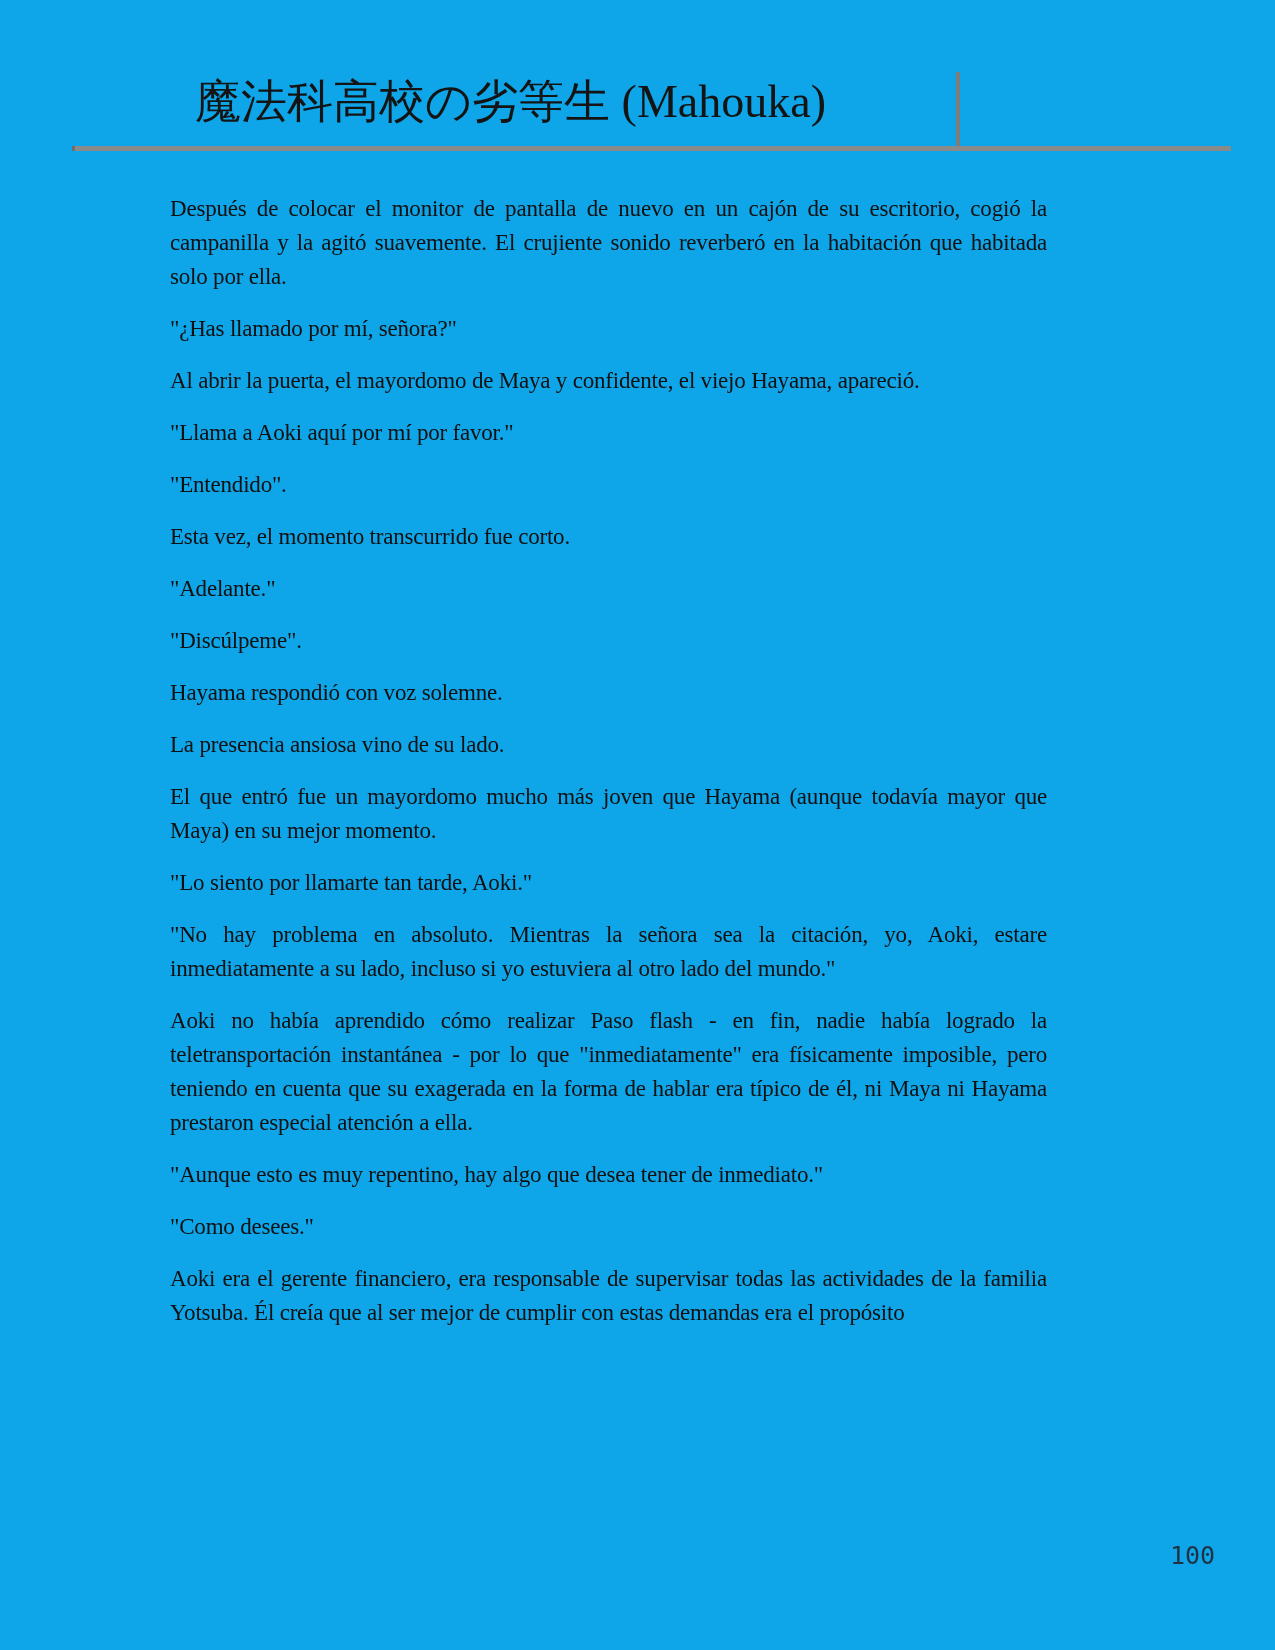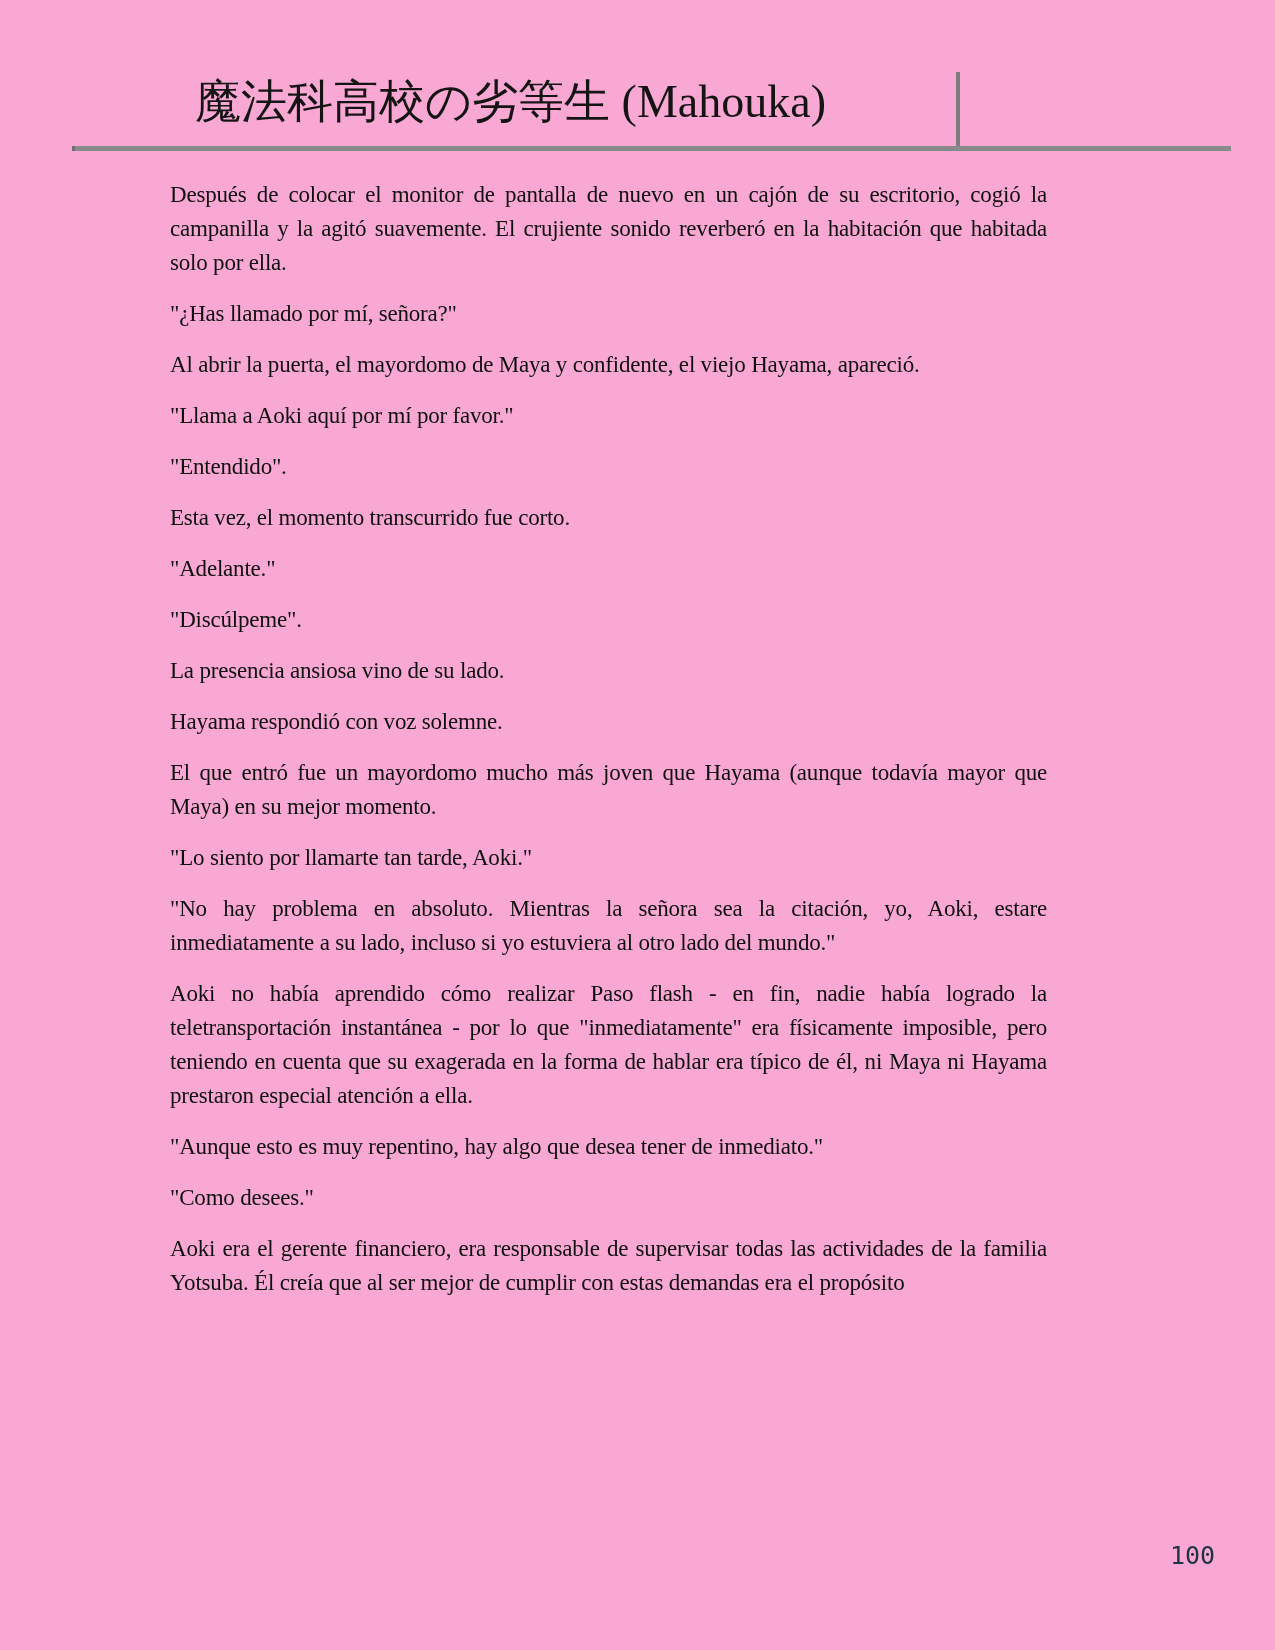--- a/index.html
+++ b/index.html
@@ -4,21 +4,21 @@
 <style>
   html, body {
     margin: 0;
     padding: 0;
     background: #ffffff;
   }
   .page {
     position: relative;
     width: 1275px;
     height: 1650px;
-    background: #f9a8d4;
+    background: #0ea5e9;
     overflow: hidden;
     font-family: "Liberation Serif", serif;
   }
 
   
   .doc-title {
     position: absolute;
     left: 195px;
     top: 76px;
     font-size: 46px;
@@ -65,21 +65,21 @@
     left: 170px;
     top: 174px;
     width: 877px;
     color: #101010;
     font-size: 23px;
     line-height: 34px;
     letter-spacing: -0.2px;
     text-align: justify;
   }
   .doc-body p {
-    margin: 4px 0 17px 0;
+    margin: 18px 0 17px 0;
     padding: 0;
   }
 
   
   .page-number {
     position: absolute;
     left: 1170px;
     top: 1541px;
     font-size: 25px;
     line-height: 30px;
@@ -101,22 +101,22 @@
 
   <div class="doc-body">
     <p>Después de colocar el monitor de pantalla de nuevo en un cajón de su escritorio, cogió la campanilla y la agitó suavemente. El crujiente sonido reverberó en la habitación que habitada solo por ella.</p>
     <p>"¿Has llamado por mí, señora?"</p>
     <p>Al abrir la puerta, el mayordomo de Maya y confidente, el viejo Hayama, apareció.</p>
     <p>"Llama a Aoki aquí por mí por favor."</p>
     <p>"Entendido".</p>
     <p>Esta vez, el momento transcurrido fue corto.</p>
     <p>"Adelante."</p>
     <p>"Discúlpeme".</p>
+    <p>Hayama respondió con voz solemne.</p>
     <p>La presencia ansiosa vino de su lado.</p>
-    <p>Hayama respondió con voz solemne.</p>
     <p>El que entró fue un mayordomo mucho más joven que Hayama (aunque todavía mayor que Maya) en su mejor momento.</p>
     <p>"Lo siento por llamarte tan tarde, Aoki."</p>
     <p>"No hay problema en absoluto. Mientras la señora sea la citación, yo, Aoki, estare inmediatamente a su lado, incluso si yo estuviera al otro lado del mundo."</p>
     <p>Aoki no había aprendido cómo realizar Paso flash - en fin, nadie había logrado la teletransportación instantánea - por lo que "inmediatamente" era físicamente imposible, pero teniendo en cuenta que su exagerada en la forma de hablar era típico de él, ni Maya ni Hayama prestaron especial atención a ella.</p>
     <p>"Aunque esto es muy repentino, hay algo que desea tener de inmediato."</p>
     <p>"Como desees."</p>
     <p>Aoki era el gerente financiero, era responsable de supervisar todas las actividades de la familia Yotsuba. Él creía que al ser mejor de cumplir con estas demandas era el propósito</p>
   </div>
 
   <div class="page-number">100</div>

